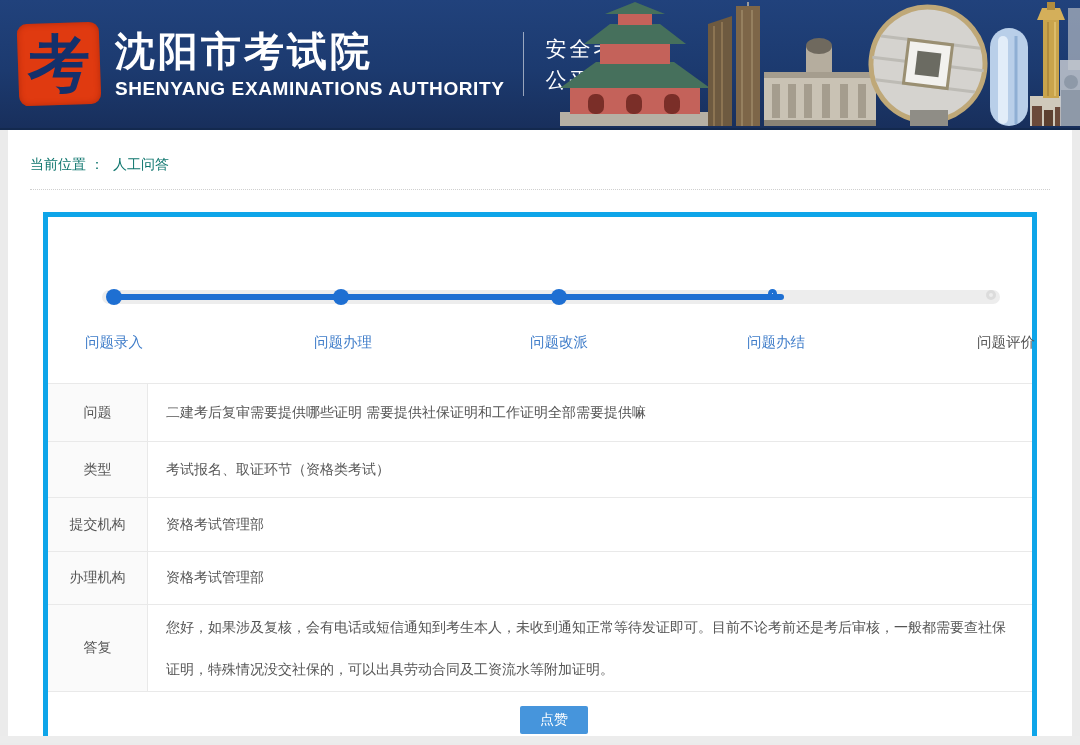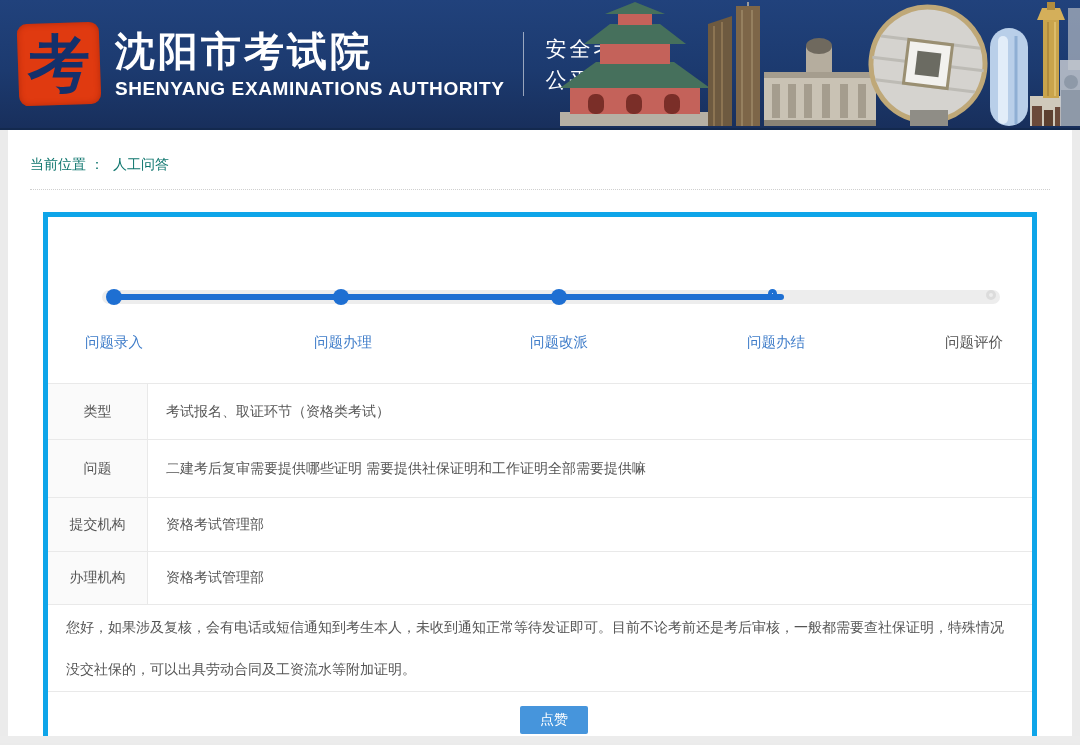--- a/index.html
+++ b/index.html
@@ -241,41 +241,42 @@
           <span class="dot done" style="left:231px"></span>
           <span class="dot done" style="left:449px"></span>
           <span class="dot current" style="left:666px"></span>
           <span class="dot pending" style="left:884px"></span>
         </div>
         <div class="step-labels">
           <span class="step-label done" style="left:-48px">问题录入</span>
           <span class="step-label done" style="left:181px">问题办理</span>
           <span class="step-label done" style="left:397px">问题改派</span>
           <span class="step-label current" style="left:614px">问题办结</span>
-          <span class="step-label pending" style="left:812px">问题评价</span>
+          <span class="step-label pending" style="left:844px">问题评价</span>
         </div>
       </div>
 
+      <div class="t-row r0">
+        <div class="t-label">问题</div>
+        <div class="t-value">二建考后复审需要提供哪些证明 需要提供社保证明和工作证明全部需要提供嘛</div>
+      </div>
       <div class="t-row r1">
         <div class="t-label">类型</div>
         <div class="t-value">考试报名、取证环节（资格类考试）</div>
       </div>
-      <div class="t-row r0">
-        <div class="t-label">问题</div>
-        <div class="t-value">二建考后复审需要提供哪些证明 需要提供社保证明和工作证明全部需要提供嘛</div>
-      </div>
       <div class="t-row r2">
         <div class="t-label">提交机构</div>
         <div class="t-value">资格考试管理部</div>
       </div>
       <div class="t-row r3">
         <div class="t-label">办理机构</div>
         <div class="t-value">资格考试管理部</div>
       </div>
       <div class="t-row r4">
+        <div class="t-label">答复</div>
         <div class="t-value">您好，如果涉及复核，会有电话或短信通知到考生本人，未收到通知正常等待发证即可。目前不论考前还是考后审核，一般都需要查社保证明，特殊情况没交社保的，可以出具劳动合同及工资流水等附加证明。</div>
       </div>
 
       <div class="t-row action-row">
         <button class="like-btn">点赞</button>
       </div>
 
     </div>
   </div>
 </div>

